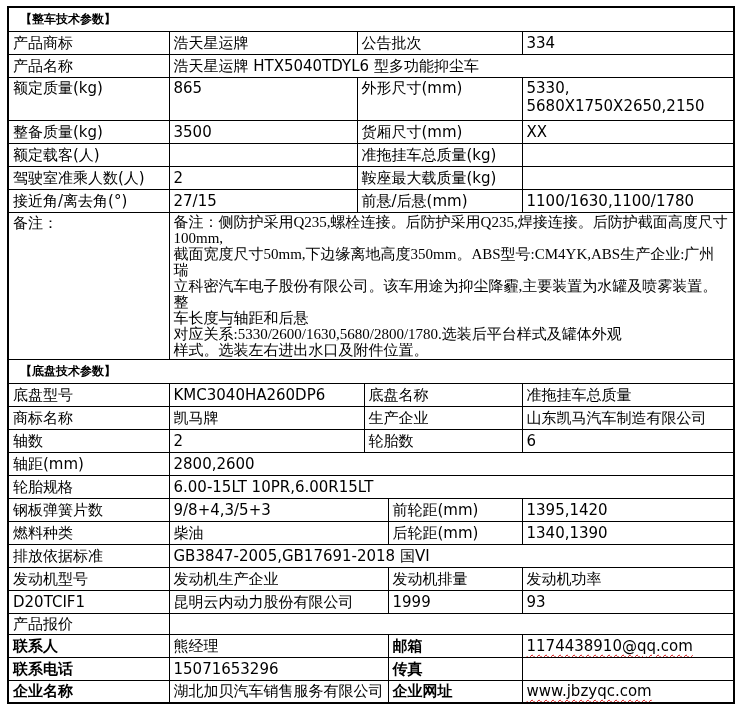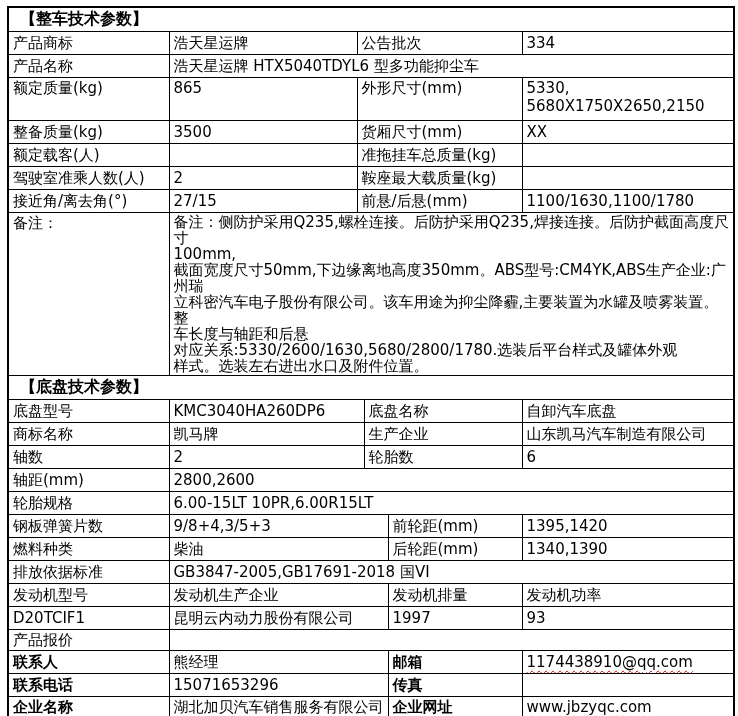--- a/index.html
+++ b/index.html
@@ -3,24 +3,24 @@
 <meta charset="utf-8">
 <style>
   html,body{margin:0;padding:0;background:#ffffff;}
   body{font-family:"DejaVu Sans",sans-serif;color:#000;}
   .page{width:738px;height:716px;background:#fff;box-sizing:border-box;padding:6px 5px 4px 7px;}
   table.spec{border-collapse:collapse;table-layout:fixed;width:726px;border:2px solid #000;}
   td{border:1px solid #000;padding:1px 4px;font-size:15px;line-height:18px;vertical-align:middle;
      overflow:hidden;white-space:nowrap;}
   tr.std{height:23px;}
   tr.dims{height:43px;}
-  tr.remark{height:114px;}
+  tr.remark{height:114px;font-family:Liberation Serif, serif;}
   tr.quote{height:20px;}
   tr.sec{height:24px;}
-  tr.sec td{font-weight:bold;font-size:16px;padding-left:11px;border-left:2px solid #000;border-right:2px solid #000;}
+  tr.sec td{font-weight:bold;font-size:12px;padding-left:11px;border-left:2px solid #000;border-right:2px solid #000;}
   td.top{vertical-align:top;}
   td.pre{white-space:pre-line;}
   td.b{font-weight:bold;}
   td.remarkcell{white-space:pre-line;line-height:16px;font-size:15px;}
   td.squiggle{text-decoration:underline wavy #cc0000;text-decoration-thickness:1px;text-underline-offset:3px;}
 </style>
 </head>
 <body>
 
 <div class="page">
@@ -101,21 +101,21 @@
     </tr>
 
     <tr class="sec">
       <td colspan="6">【底盘技术参数】</td>
     </tr>
 
     <tr class="std">
       <td>底盘型号</td>
       <td colspan="2">KMC3040HA260DP6</td>
       <td colspan="2">底盘名称</td>
-      <td>自卸汽车底盘</td>
+      <td>准拖挂车总质量</td>
     </tr>
 
     <tr class="std">
       <td>商标名称</td>
       <td colspan="2">凯马牌</td>
       <td colspan="2">生产企业</td>
       <td>山东凯马汽车制造有限公司</td>
     </tr>
 
     <tr class="std">
@@ -157,21 +157,21 @@
     <tr class="std">
       <td>发动机型号</td>
       <td colspan="3">发动机生产企业</td>
       <td>发动机排量</td>
       <td>发动机功率</td>
     </tr>
 
     <tr class="std">
       <td>D20TCIF1</td>
       <td colspan="3">昆明云内动力股份有限公司</td>
-      <td>1997</td>
+      <td>1999</td>
       <td>93</td>
     </tr>
 
     <tr class="quote">
       <td>产品报价</td>
       <td colspan="5"></td>
     </tr>
 
     <tr class="std">
       <td class="b">联系人</td>

